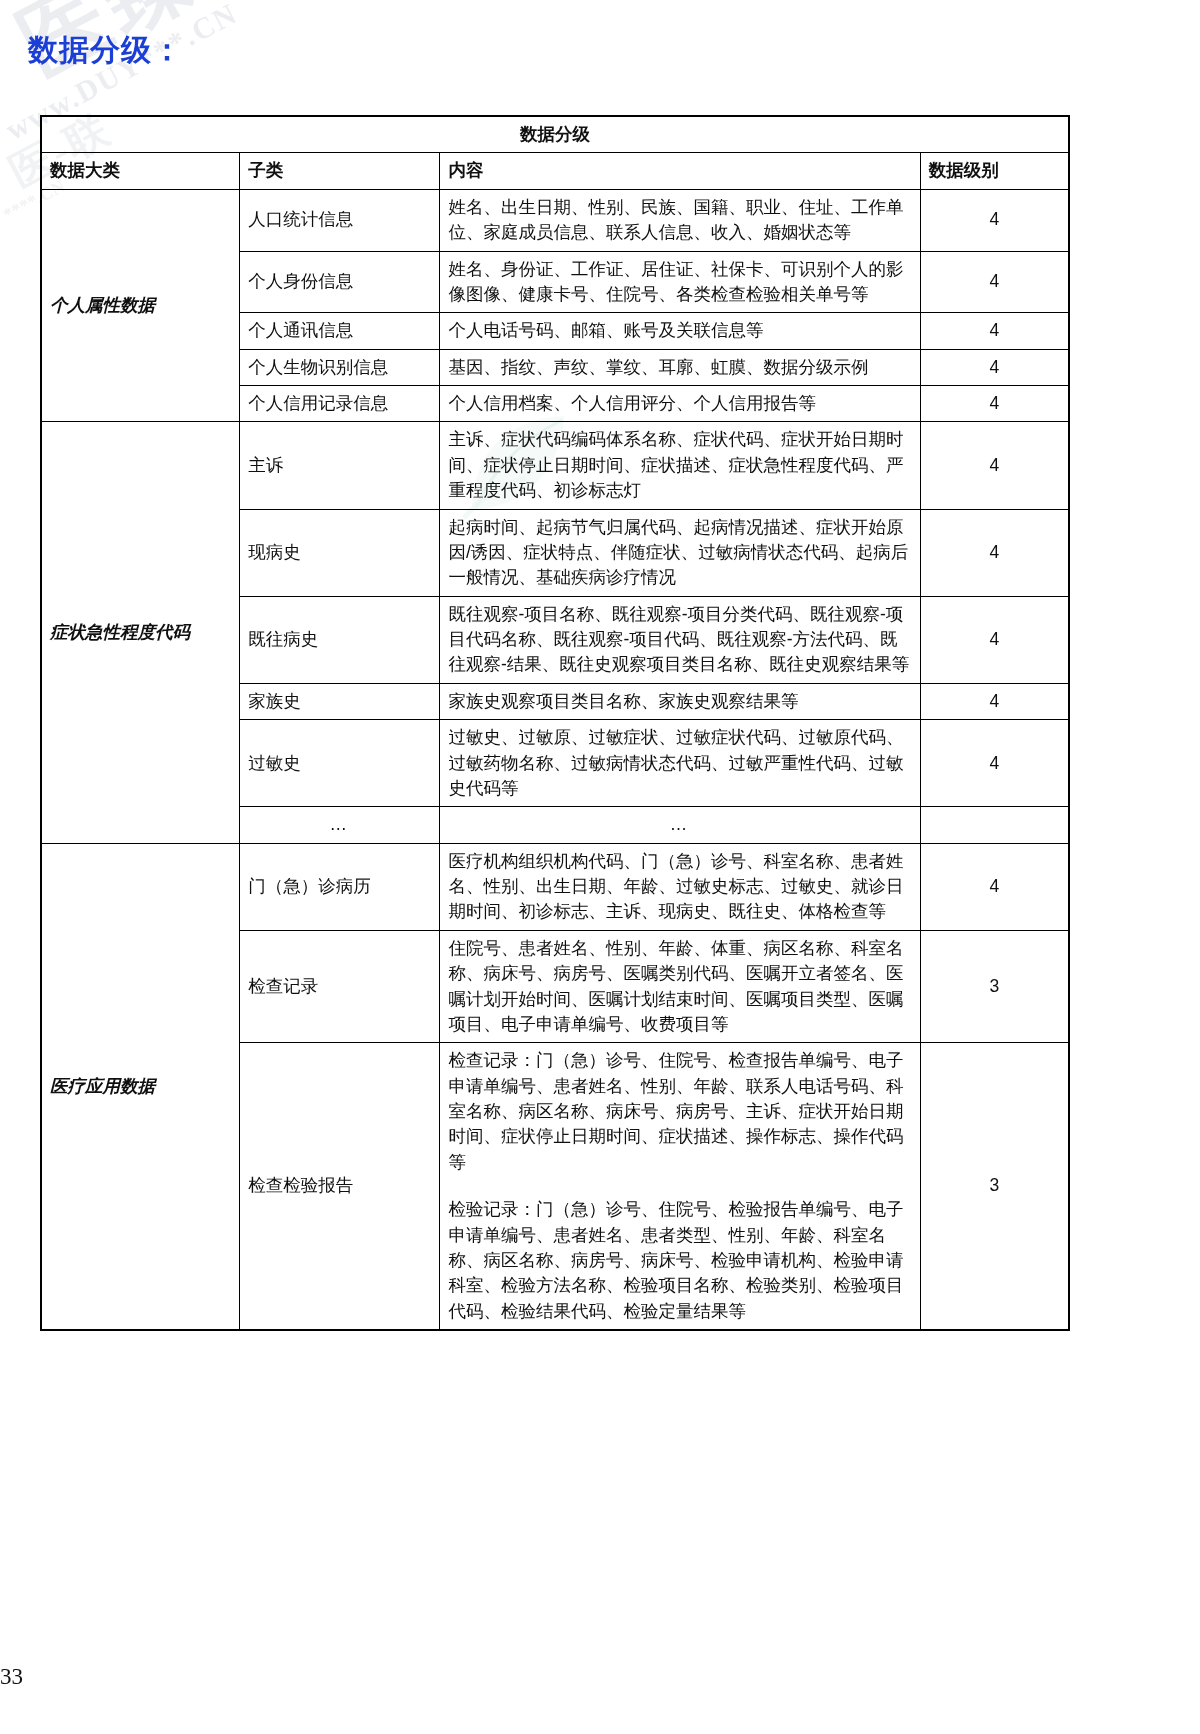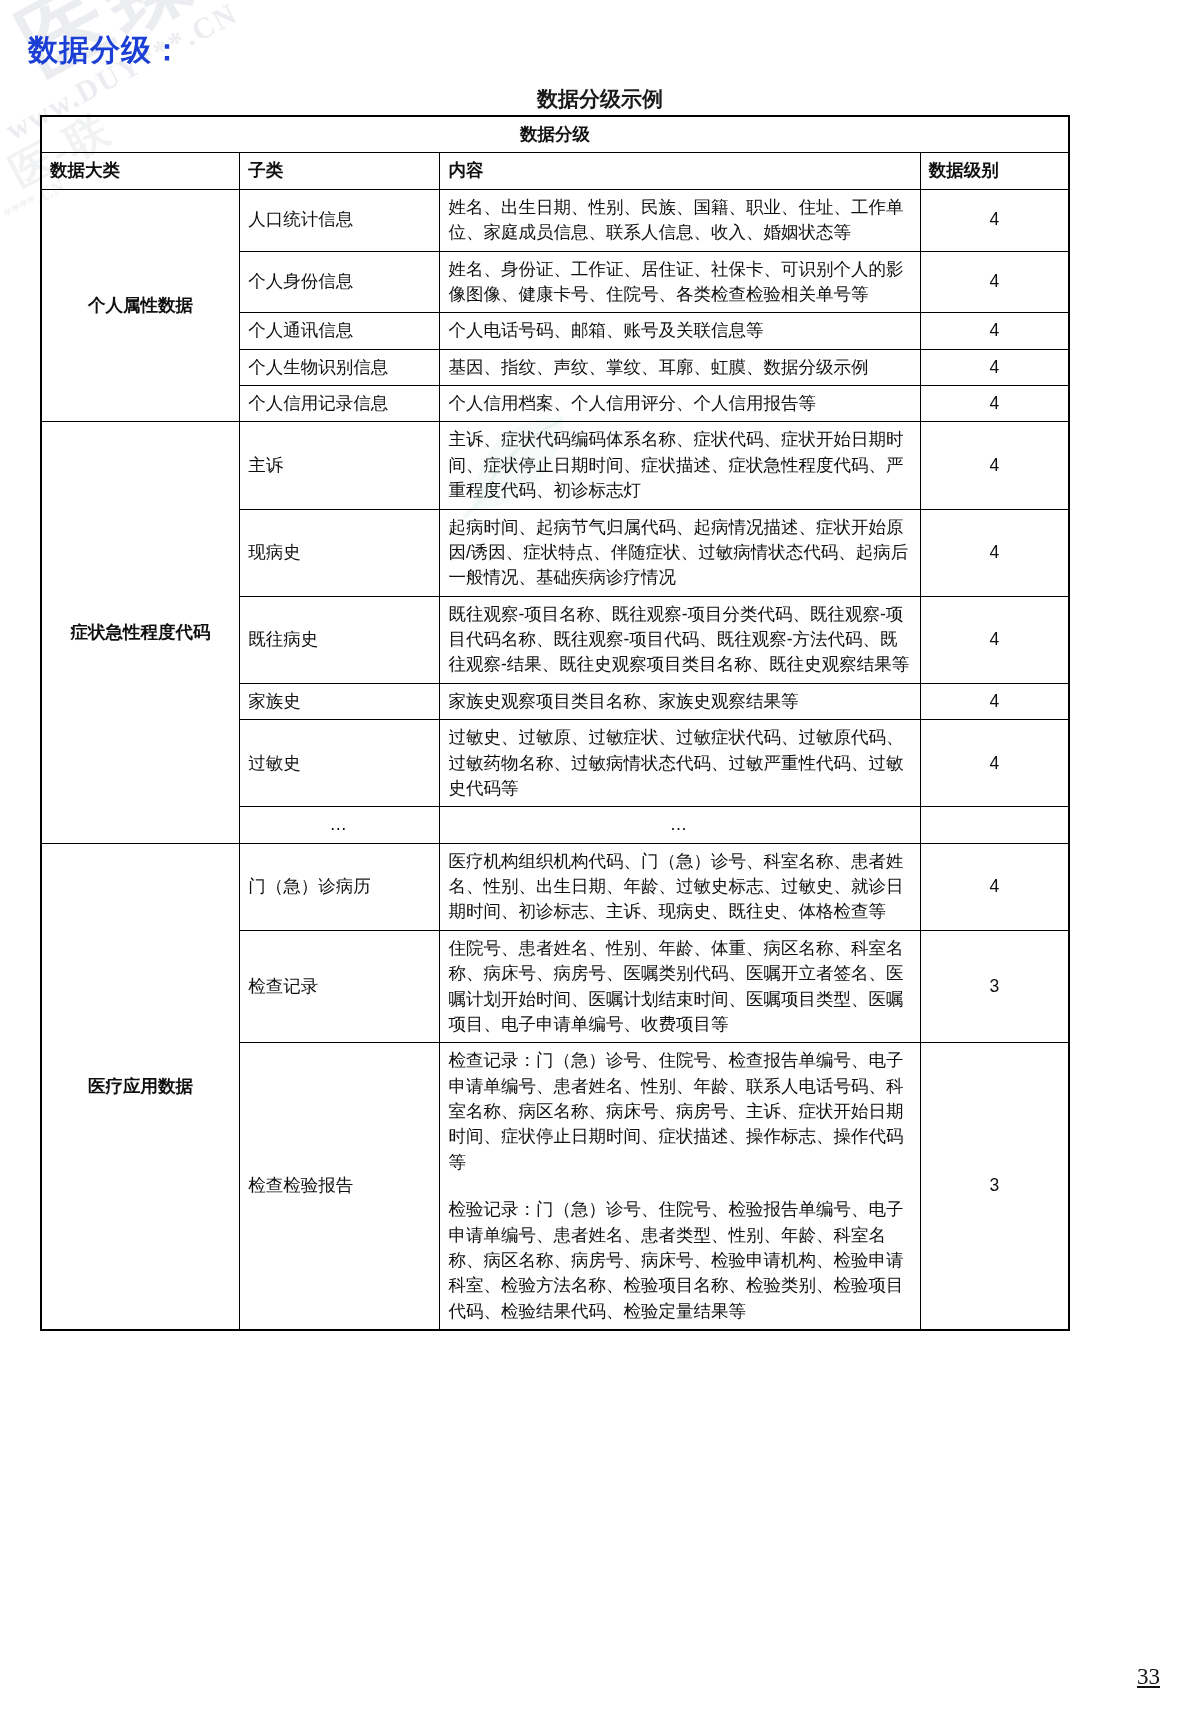--- a/index.html
+++ b/index.html
@@ -132,23 +132,24 @@
     text-align: left;
     font-weight: bold;
     font-size: 19px;
     padding: 8px 0;
   }
   .c-cat { width: 198px; text-align: center; font-weight: bold; }
   .c-sub { width: 200px; text-align: center; }
   .c-cont { width: 480px; text-align: left; }
   .c-lvl { width: 148px; text-align: center; }
   td.cat-cell {
-    text-align: center;
+    text-align: left;
     font-weight: bold;
     font-size: 19px;
+    font-style: italic;
   }
   td.sub-cell {
     text-align: left;
     font-size: 19px;
   }
   td.content-cell {
     text-align: left;
     font-size: 18px;
     line-height: 1.5;
   }
@@ -165,26 +166,25 @@
     display: block;
   }
   .content-block + .content-block {
     margin-top: 22px;
   }
   .page-number {
     position: absolute;
     left: 0;
     bottom: 44px;
     width: 1160px;
-    text-align: right;
+    text-align: left;
     font-family: "Liberation Serif", serif;
     font-size: 23px;
     color: #111111;
     z-index: 3;
-    text-decoration: underline;
   }
   
   table.grade {
     outline: none;
   }
   .table-wrap::before {
     content: "";
     position: absolute;
     left: -1px; top: -1px;
     right: -1px; bottom: -1px;
@@ -203,21 +203,20 @@
     <div class="wm-text wm3">医-联</div>
     <div class="wm-text wm4">****.CN</div>
   </div>
   <svg class="wm-leaf" viewBox="0 0 130 130">
     <path d="M20 110 C20 50 60 18 112 16 C110 70 72 108 20 110 Z" fill="#cfe8e0" opacity="0.55"></path>
     <path d="M24 108 C40 70 70 40 110 20" stroke="#b9dcd2" stroke-width="3" fill="none"></path>
     <path d="M12 118 C30 96 50 84 74 78" stroke="#cfe8e0" stroke-width="5" fill="none" opacity="0.7"></path>
   </svg>
 
   <div class="doc-heading">数据分级：</div>
-  <div class="table-caption">数据分级示例</div>
 
   <div class="table-wrap">
     <table class="grade">
       <colgroup>
         <col class="c-cat">
           <col class="c-sub">
           <col class="c-cont">
           <col class="c-lvl">
       </colgroup>
       <tbody id="table-body">

